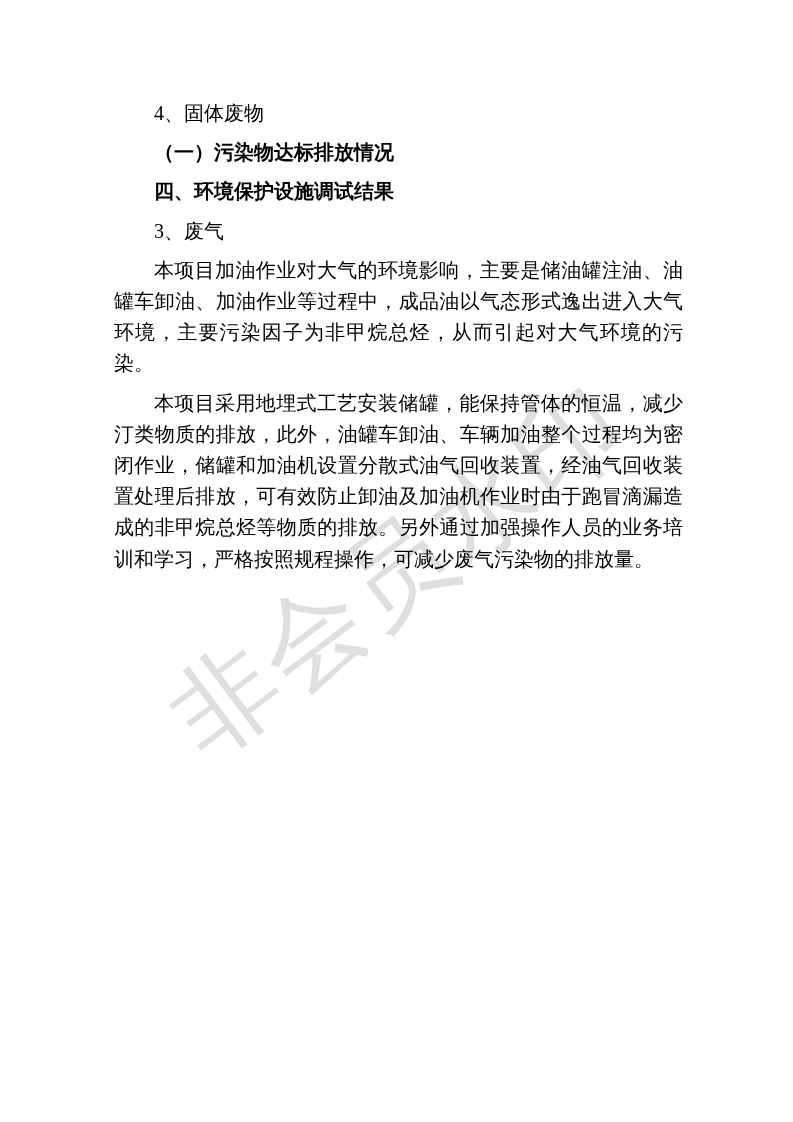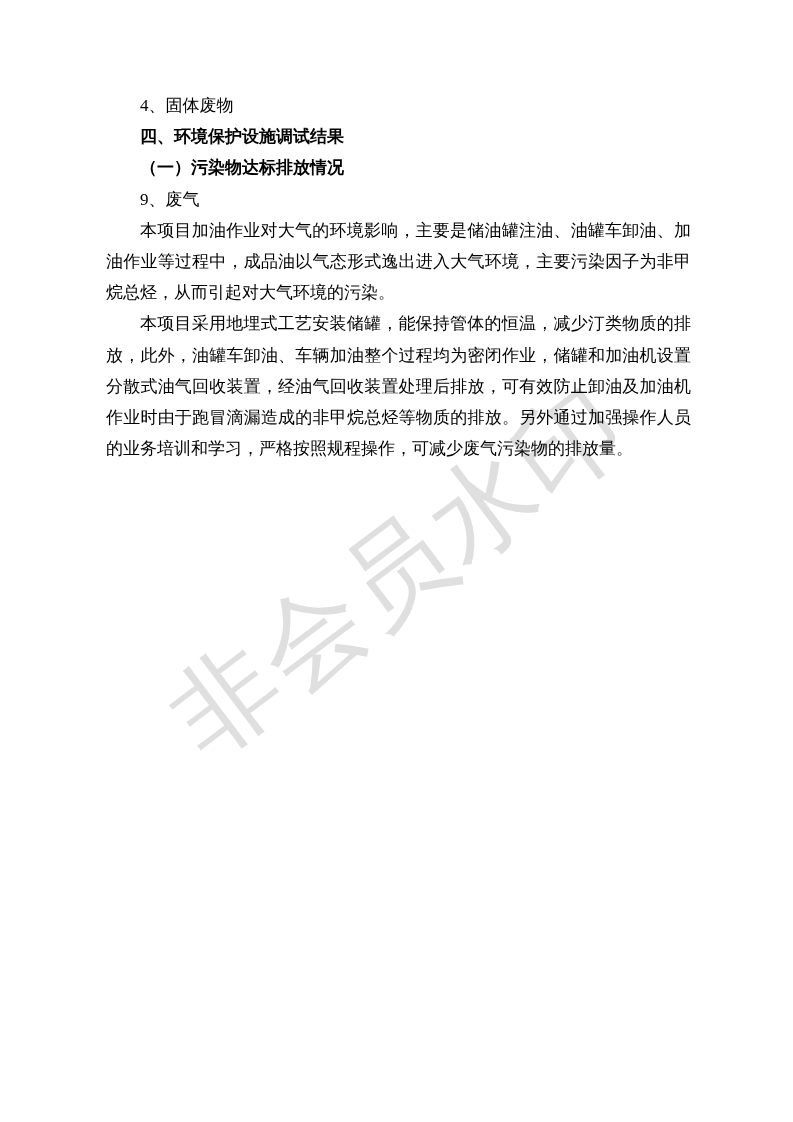--- a/index.html
+++ b/index.html
@@ -30,23 +30,23 @@
     font-family: "Liberation Sans", "DejaVu Sans", sans-serif;
   }
   .content {
     position: absolute;
     left: 106px;
     top: 90px;
     width: 585px;
     z-index: 1;
   }
   .para {
-    margin: 0;
+    margin: 8px;
     padding: 0;
-    font-size: 17px;
+    font-size: 20px;
     line-height: 31.2px;
     color: #000000;
     text-align: justify;
     text-justify: inter-ideograph;
     text-indent: 2em;
     word-break: break-all;
   }
   .heading {
     font-weight: bold;
   }
@@ -58,25 +58,25 @@
 
   <div class="watermark">非会员水印</div>
 
   <div class="content">
 
     <p class="para">4、固体废物</p>
 
 
 
 
+    <p class="para heading">（一）污染物达标排放情况</p>
+
     <p class="para heading">四、环境保护设施调试结果</p>
 
-    <p class="para heading">（一）污染物达标排放情况</p>
-
-    <p class="para">9、废气</p>
+    <p class="para">3、废气</p>
 
     <p class="para">本项目加油作业对大气的环境影响，主要是储油罐注油、油罐车卸油、加油作业等过程中，成品油以气态形式逸出进入大气环境，主要污染因子为非甲烷总烃，从而引起对大气环境的污染。</p>
 
     <p class="para">本项目采用地埋式工艺安装储罐，能保持管体的恒温，减少汀类物质的排放，此外，油罐车卸油、车辆加油整个过程均为密闭作业，储罐和加油机设置分散式油气回收装置，经油气回收装置处理后排放，可有效防止卸油及加油机作业时由于跑冒滴漏造成的非甲烷总烃等物质的排放。另外通过加强操作人员的业务培训和学习，严格按照规程操作，可减少废气污染物的排放量。</p>
 
 
 
   </div>
 </div>
 

